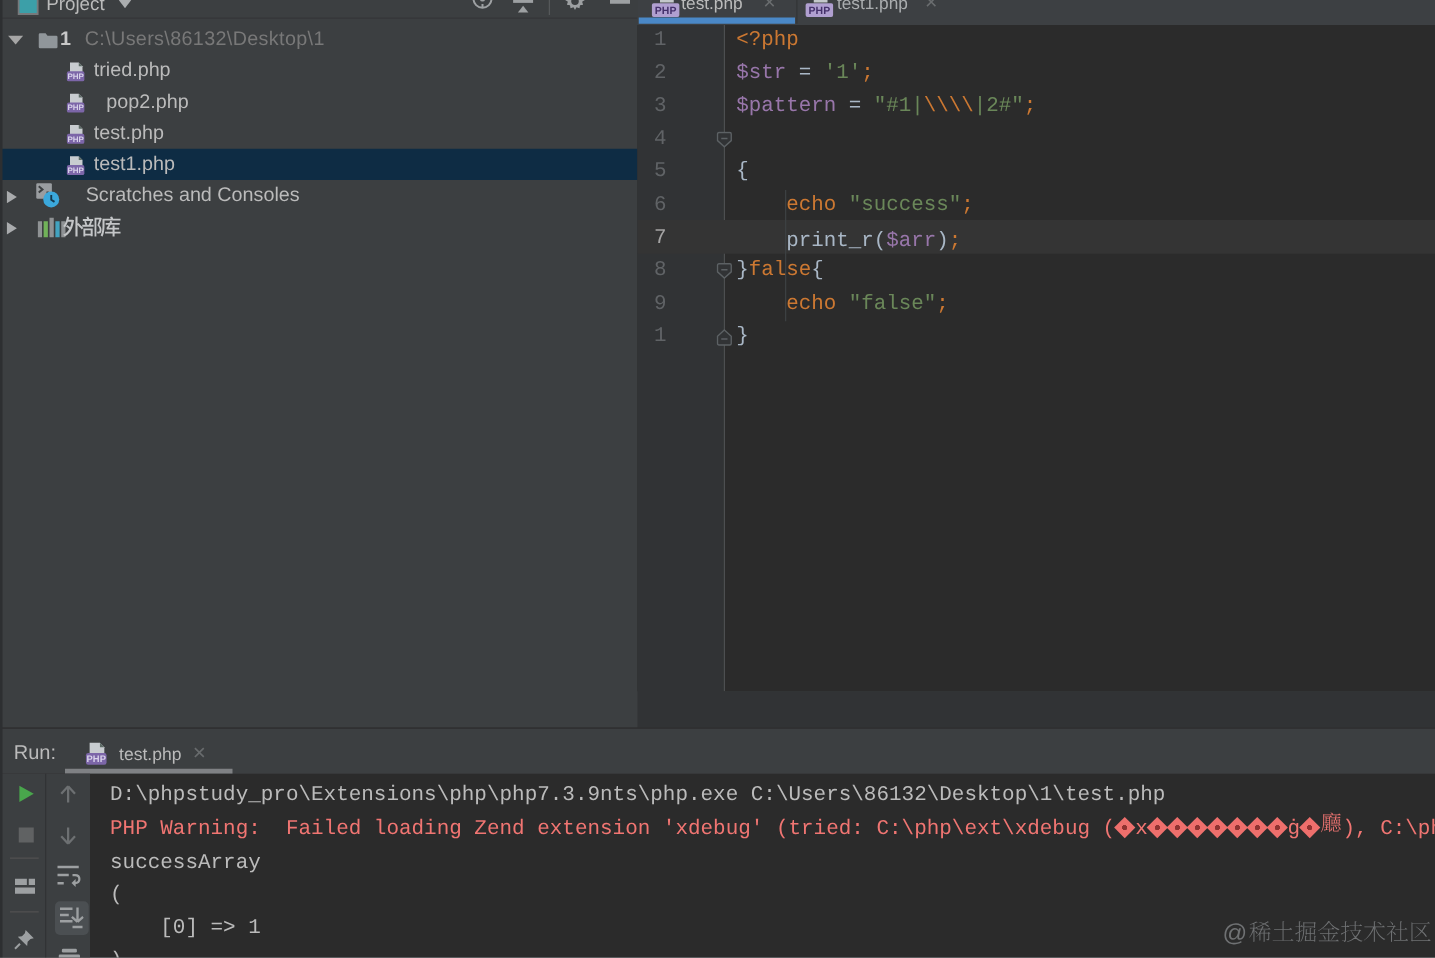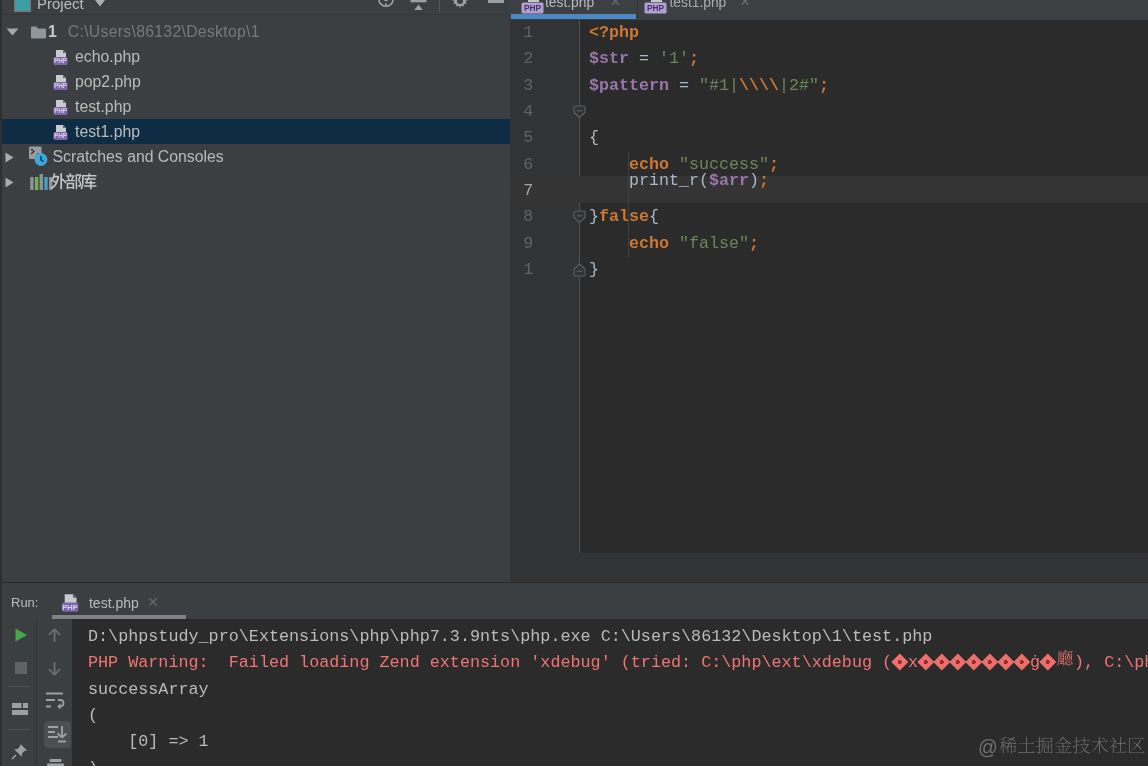--- a/index.html
+++ b/index.html
@@ -1,19 +1,19 @@
 <!DOCTYPE html>
 <html><head><meta charset="utf-8"><style>
 * { margin:0; padding:0; box-sizing:border-box; }
 body { width:1148px; height:766px; overflow:hidden; }
 #rt { position:relative; width:1148px; height:766px; background:#3c3f41;
   font-family:'Liberation Sans', sans-serif; overflow:hidden;padding-left:12px; }
 .abs { position:absolute; }
 i { font-style:normal; }
-.o { color:#cc7832;font-weight:bold; } .g { color:#6a8759; } .v { color:#9876aa;font-weight:bold; } .w { color:#a9b7c6; }
+.o { color:#cc7832; } .g { color:#6a8759; } .v { color:#9876aa; } .w { color:#a9b7c6; }
 .cl { position:absolute; left:589px; height:26.3px; line-height:26.3px;
   font-family:'Liberation Mono', monospace; font-size:16.67px; white-space:pre; color:#a9b7c6; }
 .ln { position:absolute; left:510px; width:23.3px; height:26.3px; line-height:26.3px;
   font-family:'Liberation Mono', monospace; font-size:16.67px; text-align:right; }
 .chip { position:absolute; left:288px; top:3.2px; width:98px; height:20px; line-height:20px;
   background:#3d3f41; border-radius:7px; font-family:'Liberation Sans', sans-serif; font-size:15.5px; font-weight:normal;
   color:#87898b; text-align:center; }
 .tail { position:absolute; left:392px; top:0; text-decoration:none; }
 .trow { position:absolute; display:flex; align-items:center; height:25px; color:#bbbbbb; font-size:15.8px; padding-top:1.4px; }
 .dd { display:inline-block; width:11.6px; height:11.6px; margin:0 2.2px; vertical-align:0px;
@@ -66,32 +66,32 @@
 </div>
 <div class="trow" style="left:52px;top:44px;width:440px">
   <span style="display:inline-flex">
         <svg width="17" height="17" viewBox="0 0 17 17">
 <path d="M4 1 h7 l3 3 v5 H4 z" fill="#c8ccd0"></path>
 <path d="M11 1 l3 3 h-3 z" fill="#5d6b66"></path>
 <rect x="1.5" y="8" width="14" height="8" rx="1.5" fill="#7c66a8"></rect>
 <text x="8.5" y="14.4" font-family="Liberation Sans" font-size="6.4" font-weight="bold" fill="#d8d2ea" text-anchor="middle">PHP</text>
 </svg>
       </span>
-      <span style="margin-left:6px">echo.php</span>
+      <span style="margin-left:6px">tried.php</span>
     </div>
 <div class="trow" style="left:52px;top:69px;width:440px">
   <span style="display:inline-flex">
         <svg width="17" height="17" viewBox="0 0 17 17">
 <path d="M4 1 h7 l3 3 v5 H4 z" fill="#c8ccd0"></path>
 <path d="M11 1 l3 3 h-3 z" fill="#5d6b66"></path>
 <rect x="1.5" y="8" width="14" height="8" rx="1.5" fill="#7c66a8"></rect>
 <text x="8.5" y="14.4" font-family="Liberation Sans" font-size="6.4" font-weight="bold" fill="#d8d2ea" text-anchor="middle">PHP</text>
 </svg>
       </span>
-      <span style="margin-left:6px">pop2.php</span>
+      <span style="margin-left:16px">pop2.php</span>
     </div>
 <div class="trow" style="left:52px;top:94px;width:440px">
   <span style="display:inline-flex">
         <svg width="17" height="17" viewBox="0 0 17 17">
 <path d="M4 1 h7 l3 3 v5 H4 z" fill="#c8ccd0"></path>
 <path d="M11 1 l3 3 h-3 z" fill="#5d6b66"></path>
 <rect x="1.5" y="8" width="14" height="8" rx="1.5" fill="#7c66a8"></rect>
 <text x="8.5" y="14.4" font-family="Liberation Sans" font-size="6.4" font-weight="bold" fill="#d8d2ea" text-anchor="middle">PHP</text>
 </svg>
       </span>
@@ -115,21 +115,21 @@
       </svg>
   <span style="margin-left:14px;display:inline-flex;margin-top:-1px">
         <svg width="21" height="21" viewBox="0 0 21 21">
 <rect x="1" y="0.5" width="12.5" height="12.5" rx="1" fill="#9a9da0"></rect>
 <path d="M3 3 l3 2.5 l-3 2.5" fill="none" stroke="#3d4042" stroke-width="1.6"></path>
 <rect x="9.2" y="7.2" width="1.8" height="2.4" fill="#3d4042"></rect>
 <circle cx="13" cy="13.5" r="6.4" fill="#3ba8dc"></circle>
 <path d="M13 10 v3.8 l2.6 1.7" fill="none" stroke="#14384e" stroke-width="1.5"></path>
 </svg>
       </span>
-  <span style="margin-left:4px">Scratches and Consoles</span>
+  <span style="margin-left:20px">Scratches and Consoles</span>
     </div>
 <div class="trow" style="left:4.5px;top:169px;width:480px">
   <svg width="9" height="11" viewBox="0 0 9 11">
         <path d="M0.5 0.5 v10 l8 -5 z" fill="#a9abad"></path>
       </svg>
   <span style="margin-left:16px;display:inline-flex">
         <svg width="24" height="16" viewBox="0 0 24 16">
 <rect x="0.2" y="3" width="3.4" height="13" fill="#8f9294"></rect>
 <rect x="4.9" y="3" width="3.4" height="13" fill="#71b259"></rect>
 <rect x="9.6" y="0" width="3.4" height="16" fill="#8f9294"></rect>
@@ -186,21 +186,21 @@
 <div class="ln" style="top:177.95px;color:#a4a3a3">7</div>
 <div class="ln" style="top:204.25px;color:#606366">8</div>
 <div class="ln" style="top:230.55px;color:#606366">9</div>
 <div class="ln" style="top:256.85px;color:#606366">1</div>
 
 <div class="cl" style="top:20.15px"><i class="o">&lt;?php</i></div>
 <div class="cl" style="top:46.45px"><i class="v">$str</i><i class="w"> = </i><i class="g">'1'</i><i class="o">;</i></div>
 <div class="cl" style="top:72.75px"><i class="v">$pattern</i><i class="w"> = </i><i class="g">"#1|</i><i class="o">\\\\</i><i class="g">|2#"</i><i class="o">;</i></div>
 <div class="cl" style="top:125.35px"><i class="w">{</i></div>
 <div class="cl" style="top:151.65px">    <i class="o">echo</i> <i class="g">"success"</i><i class="o">;</i></div>
-<div class="cl" style="top:168px">    <i class="w">print_r(</i><i class="v">$arr</i><i class="w">)</i><i class="o">;</i></div>
+<div class="cl" style="top:181px">    <i class="w">print_r(</i><i class="v">$arr</i><i class="w">)</i><i class="o">;</i></div>
 <div class="cl" style="top:204.25px"><i class="w">}</i><i class="o">false</i><i class="w">{</i></div>
 <div class="cl" style="top:230.55px">    <i class="o">echo</i> <i class="g">"false"</i><i class="o">;</i></div>
 <div class="cl" style="top:256.85px"><i class="w">}</i></div>
 
 <svg class="abs" style="left:573px;top:105px" width="13" height="14" viewBox="0 0 13 14">
 <path d="M2.2 1 h8.6 q1.2 0 1.2 1.2 v5.3 l-5.5 5 l-5.5 -5 v-5.3 q0 -1.2 1.2 -1.2 z" fill="#313335" stroke="#5c6164" stroke-width="1.1"></path>
 <line x1="4" y1="5.8" x2="9" y2="5.8" stroke="#5c6164" stroke-width="1.2"></line>
     </svg>
     <svg class="abs" style="left:573px;top:210.2px" width="13" height="14" viewBox="0 0 13 14">
 <path d="M2.2 1 h8.6 q1.2 0 1.2 1.2 v5.3 l-5.5 5 l-5.5 -5 v-5.3 q0 -1.2 1.2 -1.2 z" fill="#313335" stroke="#5c6164" stroke-width="1.1"></path>
@@ -209,21 +209,21 @@
     <svg class="abs" style="left:573px;top:262.8px" width="13" height="14" viewBox="0 0 13 14">
 <path d="M6.5 1 l5.5 5 v5.8 q0 1.2 -1.2 1.2 h-8.6 q-1.2 0 -1.2 -1.2 v-5.8 z" fill="#313335" stroke="#5c6164" stroke-width="1.1"></path>
 <line x1="4" y1="8.2" x2="9" y2="8.2" stroke="#5c6164" stroke-width="1.2"></line>
     </svg>
 
 <div class="abs" style="left:510px;top:553px;width:638px;height:29px;background:#313335"></div>
 <div class="abs" style="left:0;top:582px;width:1148px;height:1px;background:#282828"></div>
 
 <div class="abs" style="left:0;top:583px;width:1148px;height:36px;background:#3c3f41"></div>
 <div class="abs" style="left:11px;top:586px;width:400px;height:33px;display:flex;align-items:center">
-  <span style="color:#bbbbbb;font-size:13px">Run:</span>
+  <span style="color:#bbbbbb;font-size:16px">Run:</span>
   <span style="margin-left:22px;display:inline-flex">
         <svg width="20" height="20" viewBox="0 0 17 17">
 <path d="M4 1 h7 l3 3 v5 H4 z" fill="#c8ccd0"></path>
 <path d="M11 1 l3 3 h-3 z" fill="#5d6b66"></path>
 <rect x="1.5" y="8" width="14" height="8" rx="1.5" fill="#7c66a8"></rect>
 <text x="8.5" y="14.4" font-family="Liberation Sans" font-size="6.4" font-weight="bold" fill="#d8d2ea" text-anchor="middle">PHP</text>
 </svg>
       </span>
   <span style="margin-left:8.5px;color:#bbbbbb;font-size:14px">test.php</span>
   <span class="x" style="margin-left:9px;font-size:18px">×</span>

